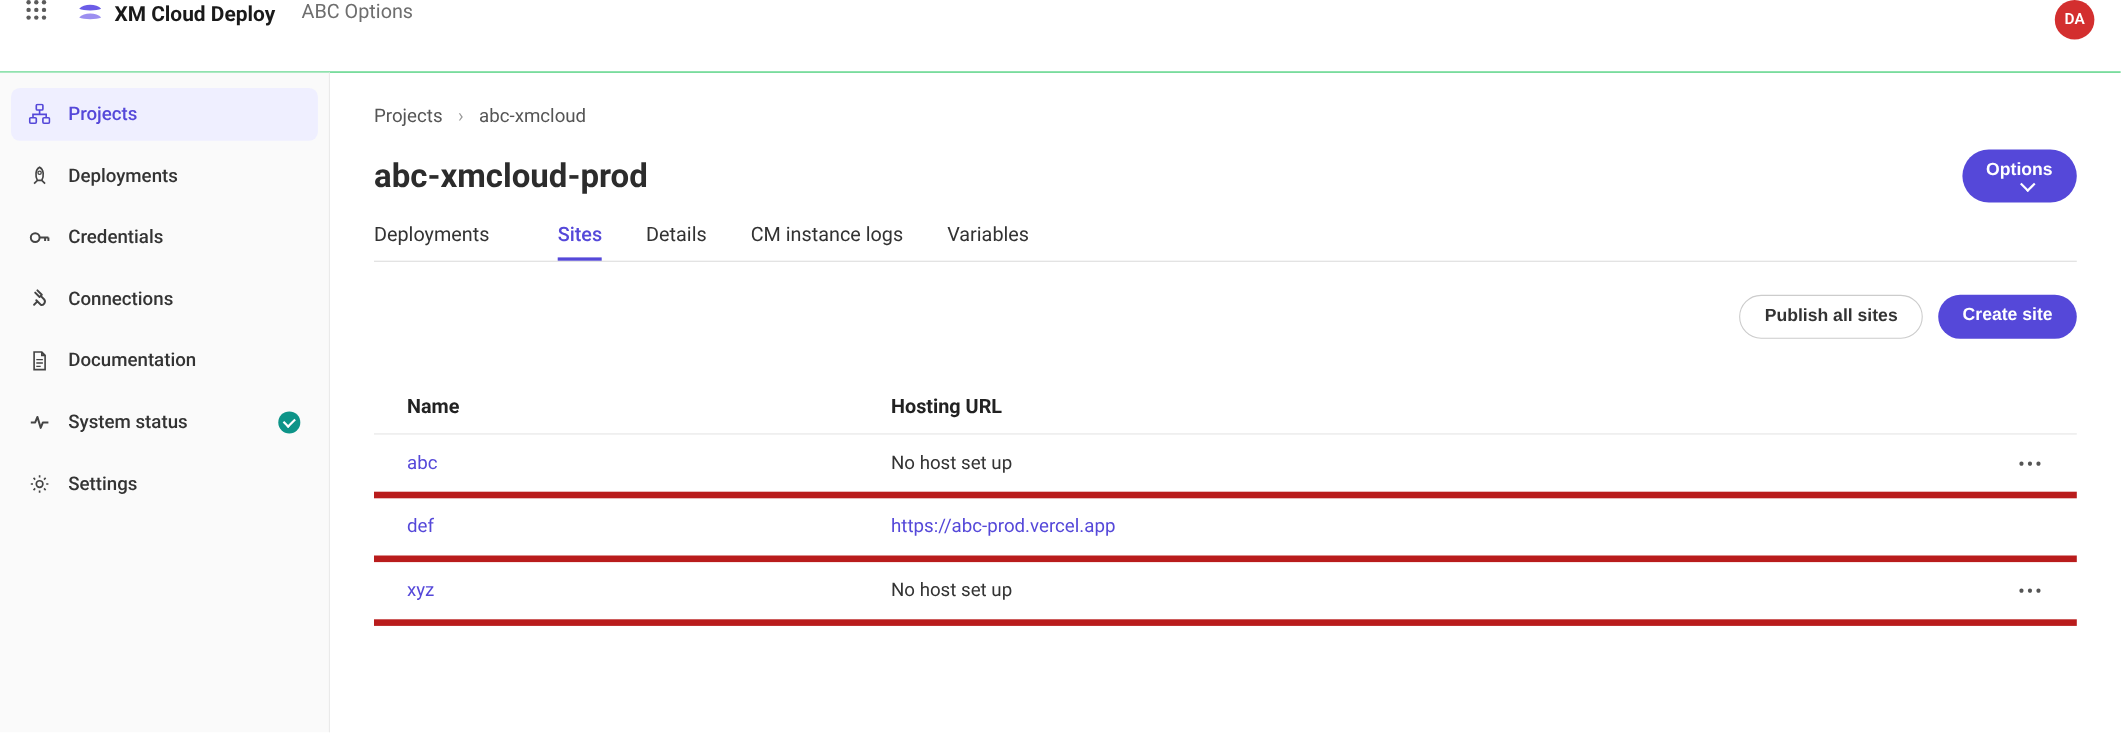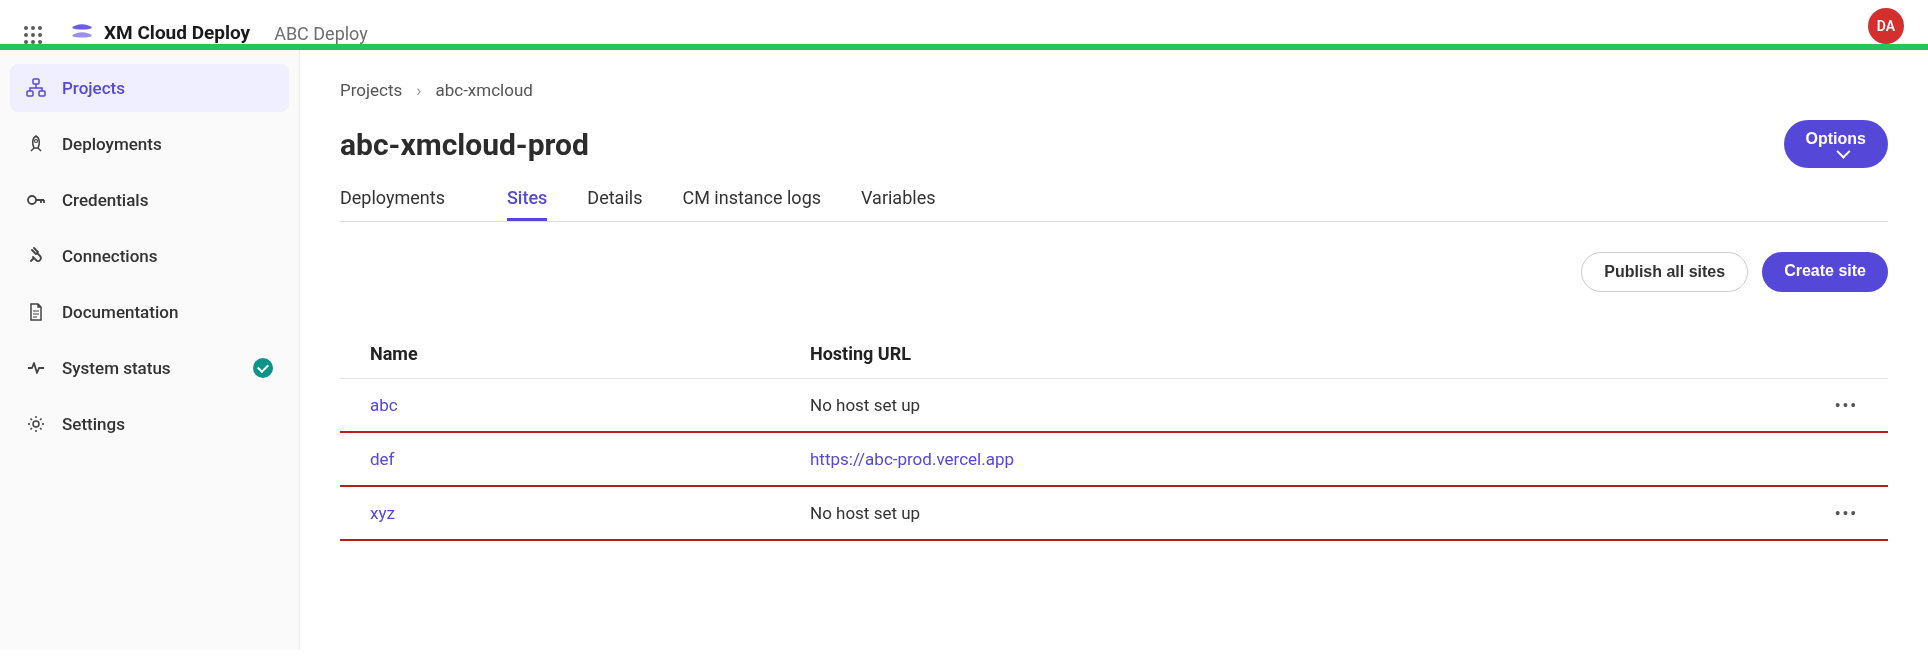--- a/index.html
+++ b/index.html
@@ -1,17 +1,17 @@
 <!DOCTYPE html>
 <html><head>
 <meta charset="utf-8">
 <style>
 * { box-sizing: border-box; margin: 0; padding: 0; }
 body { font-family: -apple-system, BlinkMacSystemFont, "Segoe UI", Roboto, sans-serif; background: #fff; color: #1a1a1a; }
-.header { height: 50px; border-bottom: 6px solid #22c55e; display: flex; align-items: flex-end; padding: 0 24px; }
+.header { height: 66px; border-bottom: 1px solid #22c55e; display: flex; align-items: flex-start; padding: 0 24px; }
 .app-launcher { width: 18px; height: 18px; display: grid; grid-template-columns: repeat(3, 4px); grid-template-rows: repeat(3, 4px); gap: 3px; margin-right: 28px; }
 .app-launcher span { background: #5b5b5b; border-radius: 50%; }
 .logo-wrap { display: flex; align-items: center; margin-right: 24px; }
 .logo-svg { width: 24px; height: 24px; margin-right: 10px; }
 .logo-text { font-size: 19px; font-weight: 700; color: #1a1a1a; }
 .company { font-size: 18px; color: #6e6e6e; }
 .header-spacer { flex: 1; }
 .avatar { width: 36px; height: 36px; border-radius: 50%; background: #d32f2f; color: #fff; display: flex; align-items: center; justify-content: center; font-size: 14px; font-weight: 600; }
 .layout { display: flex; justify-content: flex-end; }
 .sidebar { width: 300px; background: #fafafa; border-right: 1px solid #eaeaea; padding: 14px 10px; min-height: 600px; }
@@ -33,21 +33,21 @@
 .btn-outline { background: #fff; color: #333; border: 1px solid #ccc; }
 .tabs { display: flex; border-bottom: 1px solid #ddd; margin-bottom: 30px; }
 .tab { padding: 10px 0; margin-right: 40px; font-size: 18px; color: #333; cursor: pointer; border-bottom: 3px solid transparent; }
 .tab.active { color: #5548d9; border-bottom-color: #5548d9; font-weight: 500; margin-left: 22px; }
 .actions-row { display: flex; justify-content: flex-end; gap: 14px; margin-bottom: 14px; }
 .table { width: 100%; }
 .thead { display: flex; border-bottom: 1px solid #e5e5e5; padding: 14px 30px; }
 .th { font-size: 18px; font-weight: 700; color: #222; margin-top: 23px; }
 .th-name { width: 440px; }
 .th-url { flex: 1; }
-.trow { display: flex; align-items: center; border-bottom: 2px solid #b91c1c; padding: 16px 30px; }
+.trow { display: flex; align-items: center; border-bottom: 6px solid #b91c1c; padding: 16px 30px; }
 .td-name { width: 440px; }
 .td-name a { color: #5548d9; text-decoration: none; font-size: 17px; }
 .td-url { flex: 1; font-size: 17px; color: #333; }
 .td-url a { color: #5548d9; text-decoration: none; }
 .td-act { width: 40px; text-align: right; color: #555; letter-spacing: 2px; cursor: pointer; font-weight: bold; }
 svg { display: block; }
 </style>
 </head>
 <body>
 
@@ -63,21 +63,21 @@
       <span></span>
       <span></span>
   </div>
   <div class="logo-wrap">
     <svg class="logo-svg" viewBox="0 0 24 24">
         <path fill="#6b5ce7" d="M2 8 C6 3 18 3 22 8 C18 10 6 10 2 8 Z"></path>
         <path fill="#9c8ff0" d="M2 16 C6 11 18 11 22 16 C18 18 6 18 2 16 Z"></path>
       </svg>
     <span class="logo-text">XM Cloud Deploy</span>
   </div>
-  <div class="company">ABC Deploy</div>
+  <div class="company">ABC Options</div>
   <div class="header-spacer"></div>
   <div class="avatar">DA</div>
 </div>
 
 <div class="layout">
   <div class="sidebar">
     <div class="side-item active">
       <span class="icon">
           <svg width="20" height="20" viewBox="0 0 20 20">
             <rect x="7" y="1" width="6" height="5" rx="1" fill="none" stroke="#5548d9" stroke-width="1.5"></rect>

